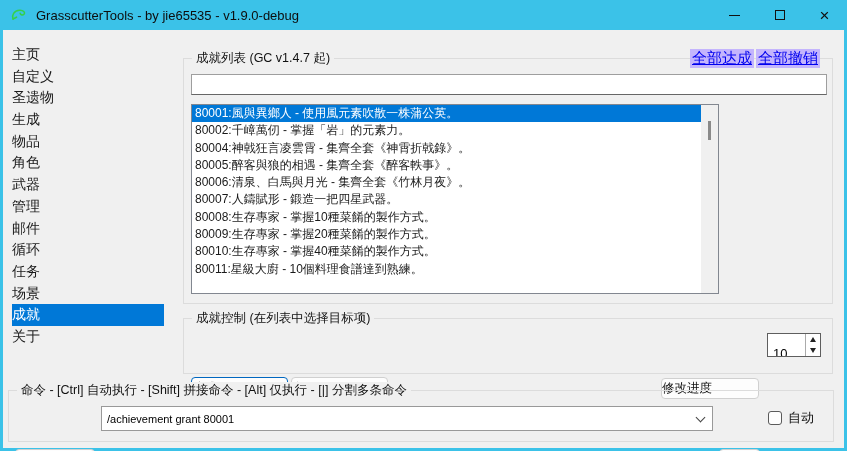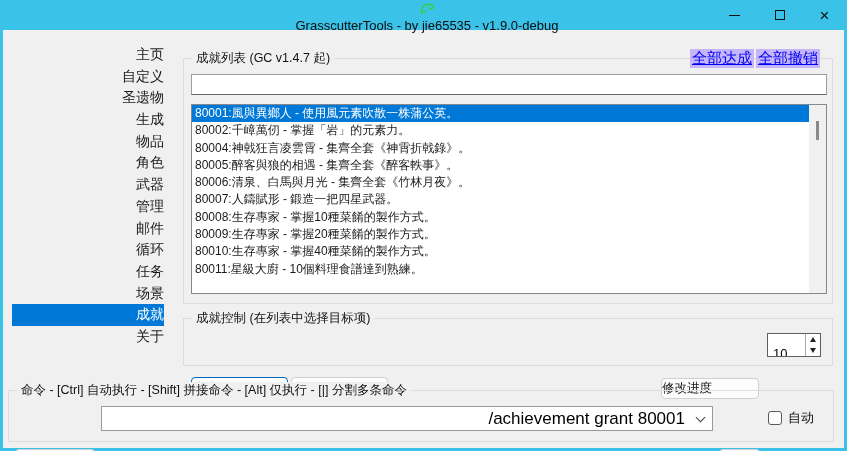--- a/index.html
+++ b/index.html
@@ -6,73 +6,73 @@
     --color-titlebar:#3bc2e8;
     --color-accent:#0078d7;
     --color-link:#0000ee;
     --color-default-border:#0067c0;
   }
   html,body{margin:0;padding:0;background:#cfd8dc;}
   *{box-sizing:border-box;font-family:"Liberation Sans","DejaVu Sans",sans-serif;}
   .app{position:relative;width:847px;height:451px;background:#f0f0f0;overflow:hidden;}
 
   
-  .titlebar{position:absolute;left:0;top:0;width:847px;height:30px;background:var(--color-titlebar);display:flex;align-items:center;flex-direction:column;}
+  .titlebar{position:absolute;left:0;top:0;width:847px;height:30px;background:var(--color-titlebar);display:flex;align-items:center;}
   .app-icon{margin-left:9px;width:20px;height:20px;display:inline-flex;align-items:center;justify-content:center;}
   .title{margin-left:7px;font-size:13px;color:#0d0d0d;}
   .win-controls{position:absolute;right:0;top:0;height:30px;display:flex;}
   .win-btn{width:45px;height:30px;display:flex;align-items:center;justify-content:center;cursor:default;}
   .glyph-min{width:11px;height:1px;background:#111;display:block;}
   .glyph-max{width:10px;height:10px;border:1px solid #111;display:block;}
   .glyph-close{font-size:17px;line-height:17px;color:#111;}
   .frame{position:absolute;background:var(--color-titlebar);}
   .frame.left{left:0;top:30px;width:3px;height:418px;}
   .frame.right{left:844px;top:30px;width:3px;height:418px;}
   .frame.bottom{left:0;top:448px;width:847px;height:3px;}
 
   
   .sidebar{position:absolute;left:12px;top:44px;width:152px;}
-  .side-item{height:21.7px;line-height:21.7px;text-align:right;font-size:14px;color:#1a1a1a;cursor:default;}
+  .side-item{height:21.7px;line-height:21.7px;text-align:left;font-size:14px;color:#1a1a1a;cursor:default;}
   .side-item.selected{background:var(--color-accent);color:#fff;}
 
   
   .group{position:absolute;border:1px solid #dcdcdc;}
   .group-label{position:absolute;top:-9px;left:8px;background:#f0f0f0;padding:0 4px;font-size:12.5px;color:#111;white-space:nowrap;}
   .group-list{left:183px;top:58px;width:650px;height:246px;}
-  .group-ctrl{left:183px;top:318px;width:650px;height:48px;}
+  .group-ctrl{left:183px;top:318px;width:650px;height:56px;}
   .group-cmd{left:8px;top:390px;width:826px;height:52px;}
 
   .link{position:absolute;top:-10px;background:#c4b5fd;padding:0 2px;font-size:15px;color:var(--color-link);text-decoration:underline;cursor:pointer;white-space:nowrap;}
   .link.grant-all{right:78px;}
   .link.revoke-all{right:12px;}
 
   .search{position:absolute;left:7px;top:15px;width:636px;height:21px;border:1px solid #9e9e9e;border-bottom-color:#666;background:#fff;font-size:13px;padding:0 4px;outline:none;}
 
-  .listbox{position:absolute;left:7px;top:45px;width:636px;height:190px;background:#fff;border:1px solid #828790;overflow:hidden;}
+  .listbox{position:absolute;left:7px;top:45px;width:528px;height:190px;background:#fff;border:1px solid #828790;overflow:hidden;}
   .row{height:17.3px;line-height:17.3px;font-size:12px;color:#1a1a1a;padding-left:3px;white-space:nowrap;overflow:hidden;}
   .row.selected{background:var(--color-accent);color:#fff;}
   .scrollbar{position:absolute;right:0;top:0;bottom:0;width:17px;background:#f0f0f0;}
   .scroll-thumb{position:absolute;left:7px;top:16px;width:3px;height:19px;background:#8a8a8a;}
 
   .btn{position:absolute;height:22px;background:#fdfdfd;border:1px solid #d0d0d0;border-radius:4px;font-size:12.5px;color:#111;text-align:left;line-height:20px;cursor:default;margin-top:43px;}
   .btn.default{border:1px solid var(--color-default-border);}
   .btn-grant{left:7px;top:15px;width:97px;}
   .btn-revoke{left:107px;top:15px;width:97px;}
   .btn-progress{left:477px;top:16px;width:98px;height:21px;line-height:19px;}
 
   .spinner{position:absolute;left:583px;top:14px;width:54px;height:24px;background:#fff;border:1px solid #5e5e5e;display:flex;}
   .spin-value{flex:1;border:none;outline:none;font-size:13px;padding:17px 0 0 5px;width:30px;background:transparent;}
   .spin-btns{width:15px;border-left:1px solid #ababab;display:flex;flex-direction:column;}
   .spin-btn{flex:1;display:flex;align-items:center;justify-content:center;}
   .tri-up{width:0;height:0;border-left:3.5px solid transparent;border-right:3.5px solid transparent;border-bottom:5px solid #222;}
   .tri-down{width:0;height:0;border-left:3.5px solid transparent;border-right:3.5px solid transparent;border-top:5px solid #222;}
 
   .btn-run{left:6px;top:15px;width:80px;height:25px;line-height:23px;}
   .combo{position:absolute;left:92px;top:15px;width:612px;height:25px;background:#fff;border:1px solid #999;}
-  .combo-input{position:absolute;left:0;top:0;width:588px;height:23px;border:none;outline:none;font-size:17px;padding:0 5px;background:transparent;text-align:right;}
+  .combo-input{position:absolute;left:0;top:0;width:588px;height:23px;border:none;outline:none;font-size:11px;padding:0 5px;background:transparent;}
   .chevron{position:absolute;right:8px;top:7px;width:7px;height:7px;border-right:1.4px solid #444;border-bottom:1.4px solid #444;transform:rotate(45deg);}
   .btn-copy{left:710px;top:15px;width:41px;height:25px;line-height:23px;padding-left:8px;}
   .checkbox{position:absolute;left:759px;top:20px;width:14px;height:14px;background:#fdfdfd;border:1px solid #5a5a5a;border-radius:3px;}
   .cb-label{position:absolute;left:779px;top:18px;font-size:13px;color:#111;}
 </style>
 </head>
 <body>
 
 <div class="app">
 

